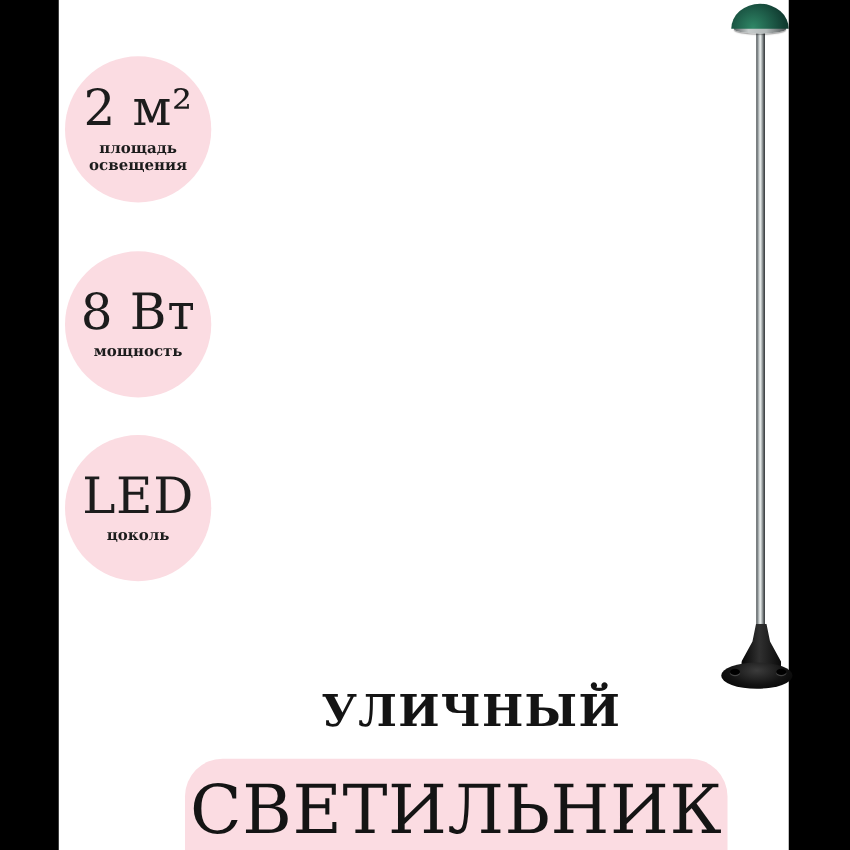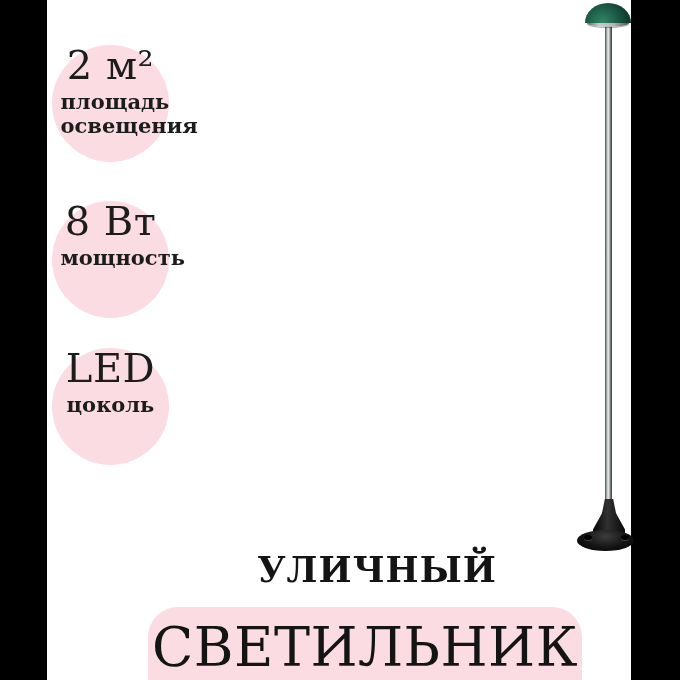--- a/index.html
+++ b/index.html
@@ -23,35 +23,35 @@
   .badge {
     position: absolute;
     left: 52px;
     width: 117px;
     height: 117px;
     border-radius: 50%;
     background: #fbdce2;
     display: flex;
     flex-direction: column;
     align-items: center;
-    justify-content: flex-start;
+    justify-content: center;
     text-align: center;
     color: #1c1c1c;
   }
   .badge-1 { top: 45px; }
   .badge-2 { top: 201px; }
   .badge-3 { top: 348px; }
   .badge .value {
     font-size: 40px;
     line-height: 1.02;
     letter-spacing: 0.5px;
     white-space: nowrap;
   }
   .badge .label {
-    font-size: 21px;
+    font-size: 12px;
     font-weight: bold;
     line-height: 1.15;
     max-width: 100px;
     margin-top: 4px;
   }
 
   
   .lamp-dome {
     position: absolute;
     left: 585px; top: 3px;

